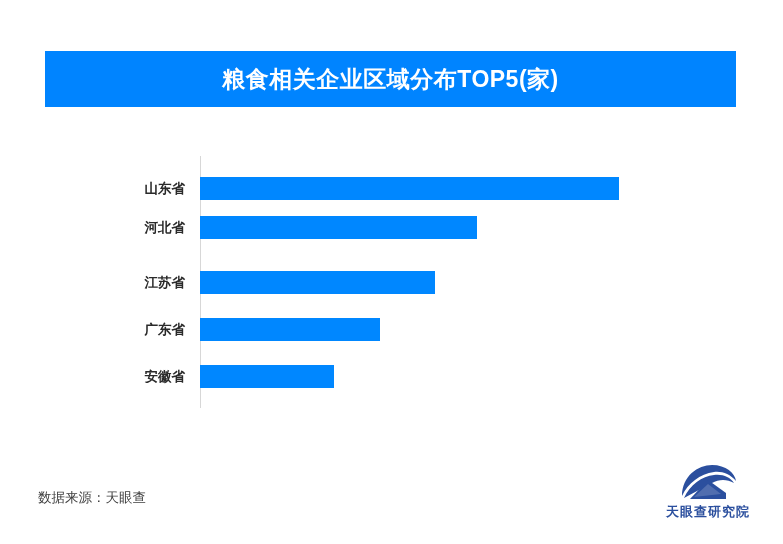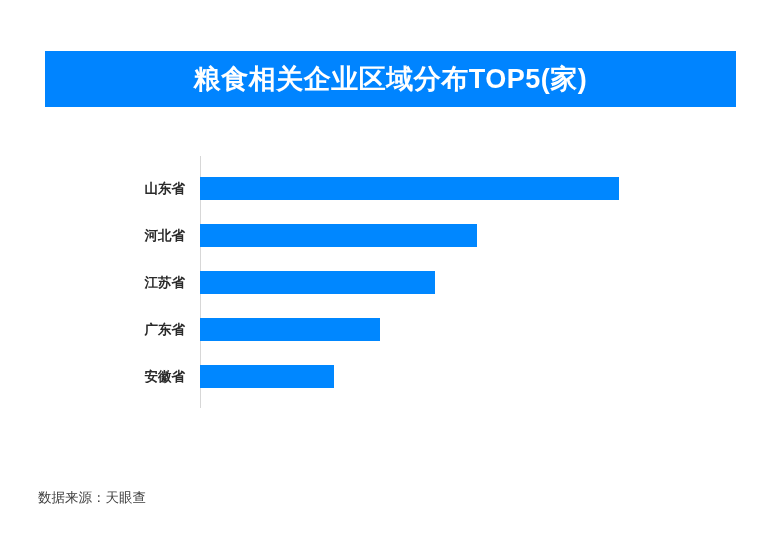--- a/index.html
+++ b/index.html
@@ -28,21 +28,21 @@
     top: 51px;
     width: 691px;
     height: 56px;
     background: var(--accent, #0084ff);
     display: flex;
     align-items: center;
     justify-content: center;
   }
   .title-text {
     color: #ffffff;
-    font-size: 27px;
+    font-size: 23px;
     font-weight: bold;
     letter-spacing: 0.5px;
     line-height: 1;
     white-space: nowrap;
   }
 
   
   .plot {
     position: absolute;
     left: 0;
@@ -138,35 +138,44 @@
     <div class="title-text">粮食相关企业区域分布TOP5(家)</div>
   </div>
 
   <div class="plot">
     <div class="axis-line" style="background: rgb(215, 215, 215);"></div>
     <div class="rows" id="bar-rows">
         <div class="bar-row" style="top: 27px;">
           <div class="cat-label">山东省</div>
           <div class="bar" style="width: 419px; background: rgb(0, 135, 255);"></div>
         </div>
-        <div class="bar-row" style="top: 74px;">
+        <div class="bar-row" style="top: 66px;">
           <div class="cat-label">河北省</div>
           <div class="bar" style="width: 277px; background: rgb(0, 135, 255);"></div>
         </div>
         <div class="bar-row" style="top: 121px; padding-left: 32px;">
           <div class="cat-label">江苏省</div>
           <div class="bar" style="width: 235px; background: rgb(0, 135, 255);"></div>
         </div>
         <div class="bar-row" style="top: 168px;">
           <div class="cat-label">广东省</div>
           <div class="bar" style="width: 180px; background: rgb(0, 135, 255);"></div>
         </div>
         <div class="bar-row" style="top: 215px;">
           <div class="cat-label">安徽省</div>
           <div class="bar" style="width: 134px; background: rgb(0, 135, 255);"></div>
         </div>
       </div>
   </div>
 
   <div class="source-note">数据来源：天眼查</div>
 
+  <div class="brand">
+    <svg class="brand-mark" viewBox="0 0 60 40">
+      <path d="M4 33 C4 13, 20 2, 34 2 C48 2, 57 10, 58 18 C52 11, 44 8, 36 9 C22 11, 10 20, 4 33 Z" fill="#2b4f9e"></path>
+      <path d="M6 35 C12 22, 24 13, 36 12 C45 11, 52 14, 56 20 C49 16, 41 16, 34 20 L6 35 Z" fill="#2b4f9e"></path>
+      <path d="M30 17 L48 30 L48 36 L12 36 Z" fill="#2b4f9e"></path>
+      <path d="M30 21 L43 31 L16 34 Z" fill="#ffffff" opacity="0.18"></path>
+    </svg>
+    <div class="brand-name" style="color: rgb(43, 79, 158);">天眼查研究院</div>
+  </div>
 
 </div>
 
 </body></html>

